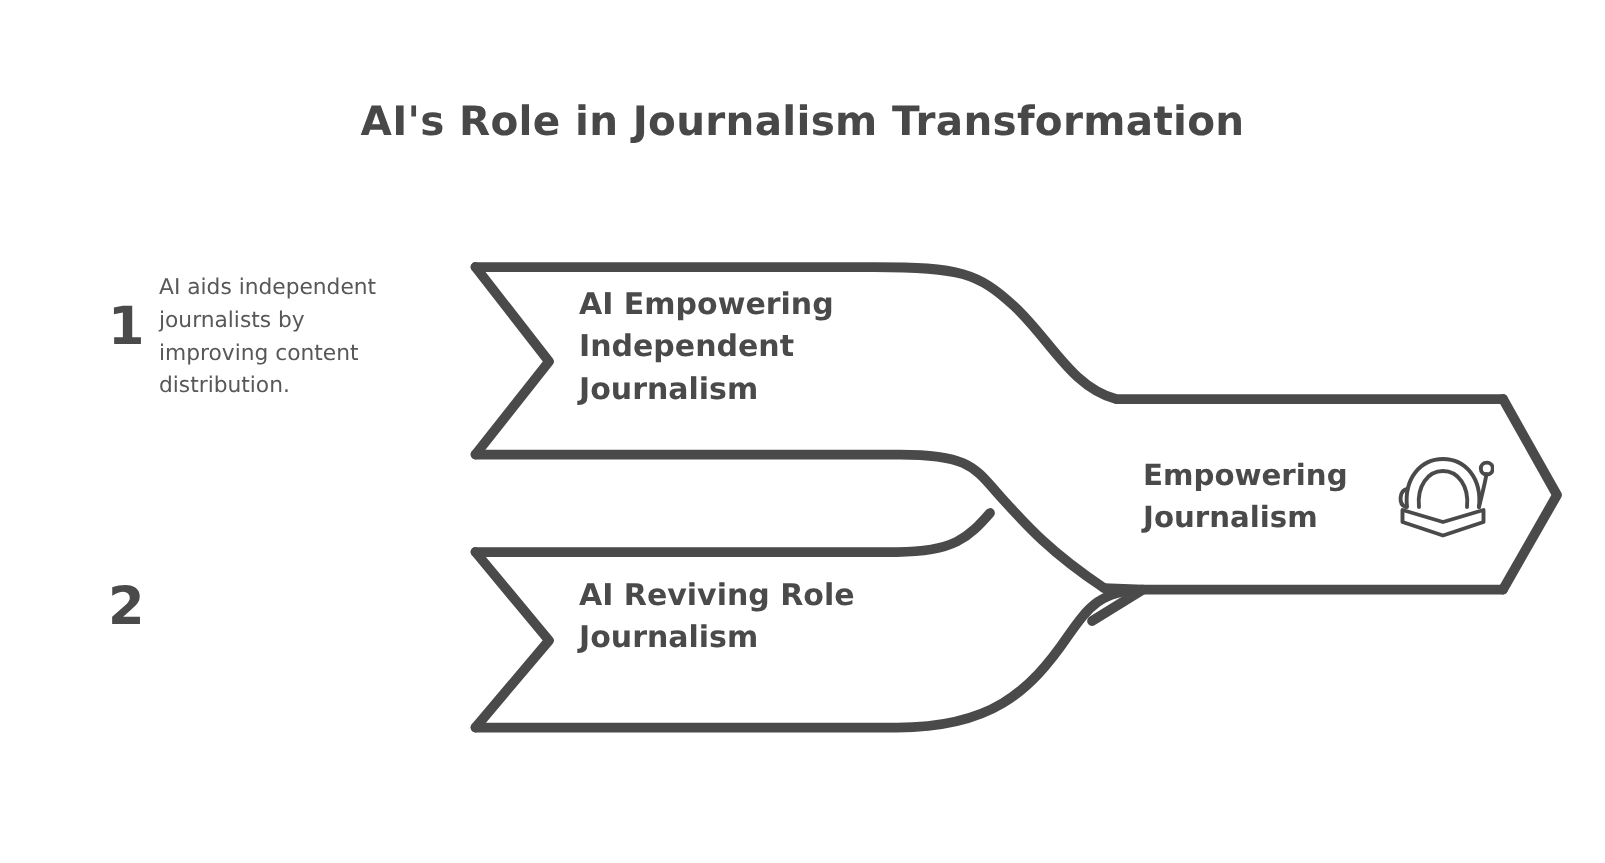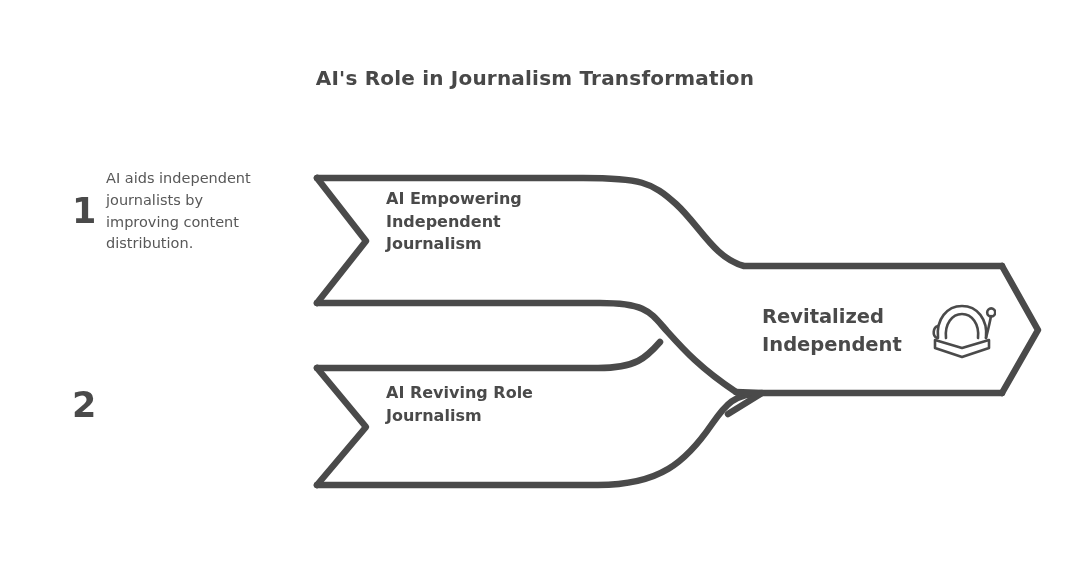--- a/index.html
+++ b/index.html
@@ -24,21 +24,21 @@
     height: 575px;
   }
 
   
   #title {
     position: absolute;
     left: 0;
     top: 66px;
     width: 1070px;
     text-align: center;
-    font-size: 20px;
+    font-size: 27px;
     font-weight: bold;
     color: #484848;
     letter-spacing: 0.2px;
     font-family: "DejaVu Sans", sans-serif;
   }
 
   
   #flow {
     position: absolute;
     left: 0; top: 0;
@@ -60,30 +60,31 @@
     width: 34px;
     flex: 0 0 34px;
     text-align: left;
     font-family: "DejaVu Sans", sans-serif;
   }
   .note-text {
     font-size: 14.5px;
     line-height: 1.5;
     color: #585858;
     font-family: "DejaVu Sans", sans-serif;
+    margin-top: 14px;
   }
   #note-1 { left: 72px; top: 168px; width: 240px; }
   #note-1 .note-text { width: 172px; }
   #note-2 { left: 72px; top: 388px; width: 240px; }
   #note-2 .note-text { width: 178px; }
 
   
   .banner-label {
     position: absolute;
-    font-size: 16px;
+    font-size: 20px;
     font-weight: bold;
     color: #4a4a4a;
     line-height: 1.42;
     font-family: "DejaVu Sans", sans-serif;
   }
   #label-upper { left: 386px; top: 188px; width: 200px; }
   #label-lower { left: 386px; top: 382px; width: 200px; }
 
   #label-final {
     position: absolute;
@@ -154,21 +155,21 @@
   </div>
 
   <div id="note-2" class="note">
     <div class="note-num">2</div>
   </div>
 
   <div id="label-upper" class="banner-label">AI Empowering Independent Journalism</div>
 
   <div id="label-lower" class="banner-label">AI Reviving Role Journalism</div>
 
-  <div id="label-final">Revitalized Independent</div>
+  <div id="label-final">Empowering Journalism</div>
 
   <svg id="outcome-icon" viewBox="0 0 68 68">
     <g fill="none" stroke="#4a4a4a" stroke-width="2.6" stroke-linecap="round" stroke-linejoin="round">
 
       <path d="M 10,42 C 8,23 19,10 34,10 C 49,10 60,23 58,42"></path>
 
       <path d="M 18,42 C 16.5,28 24,18 34,18 C 44,18 51.5,28 50,42"></path>
 
       <path d="M 10,30 C 5,31 4,40 9,42"></path>
 

